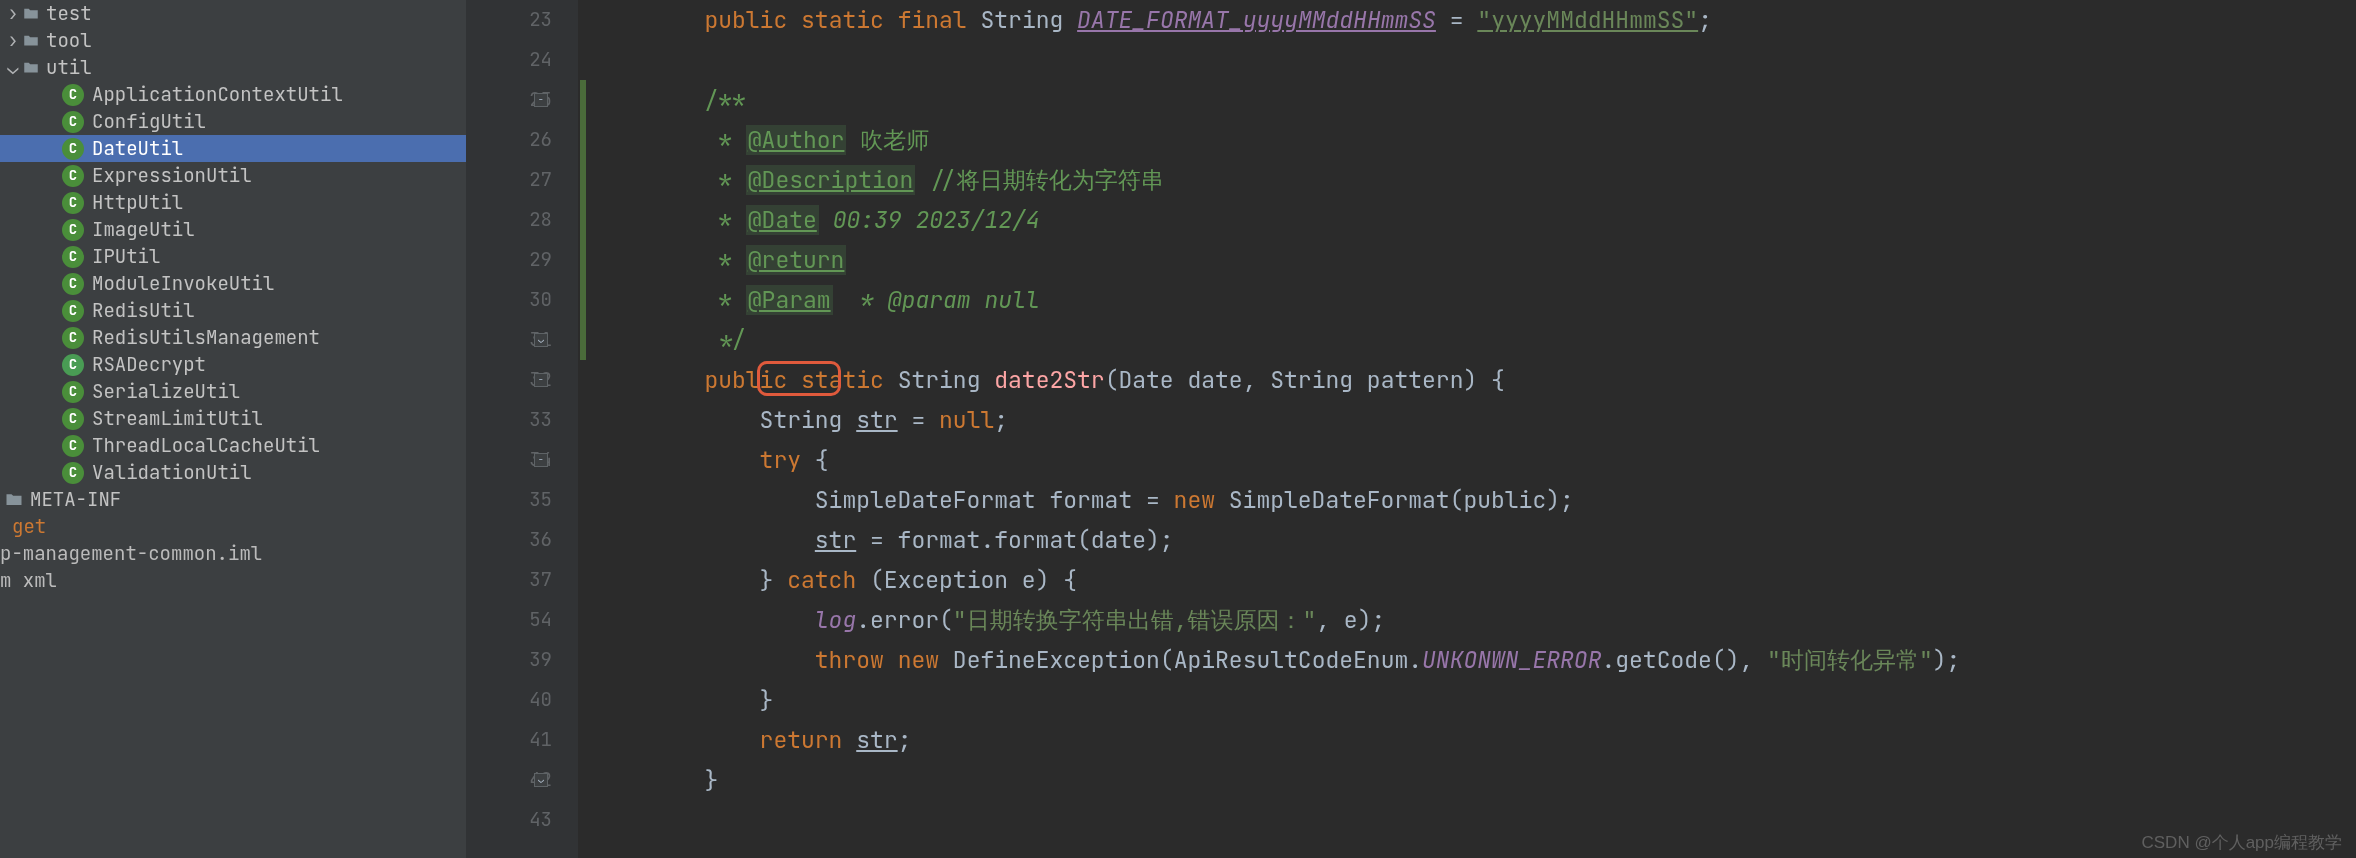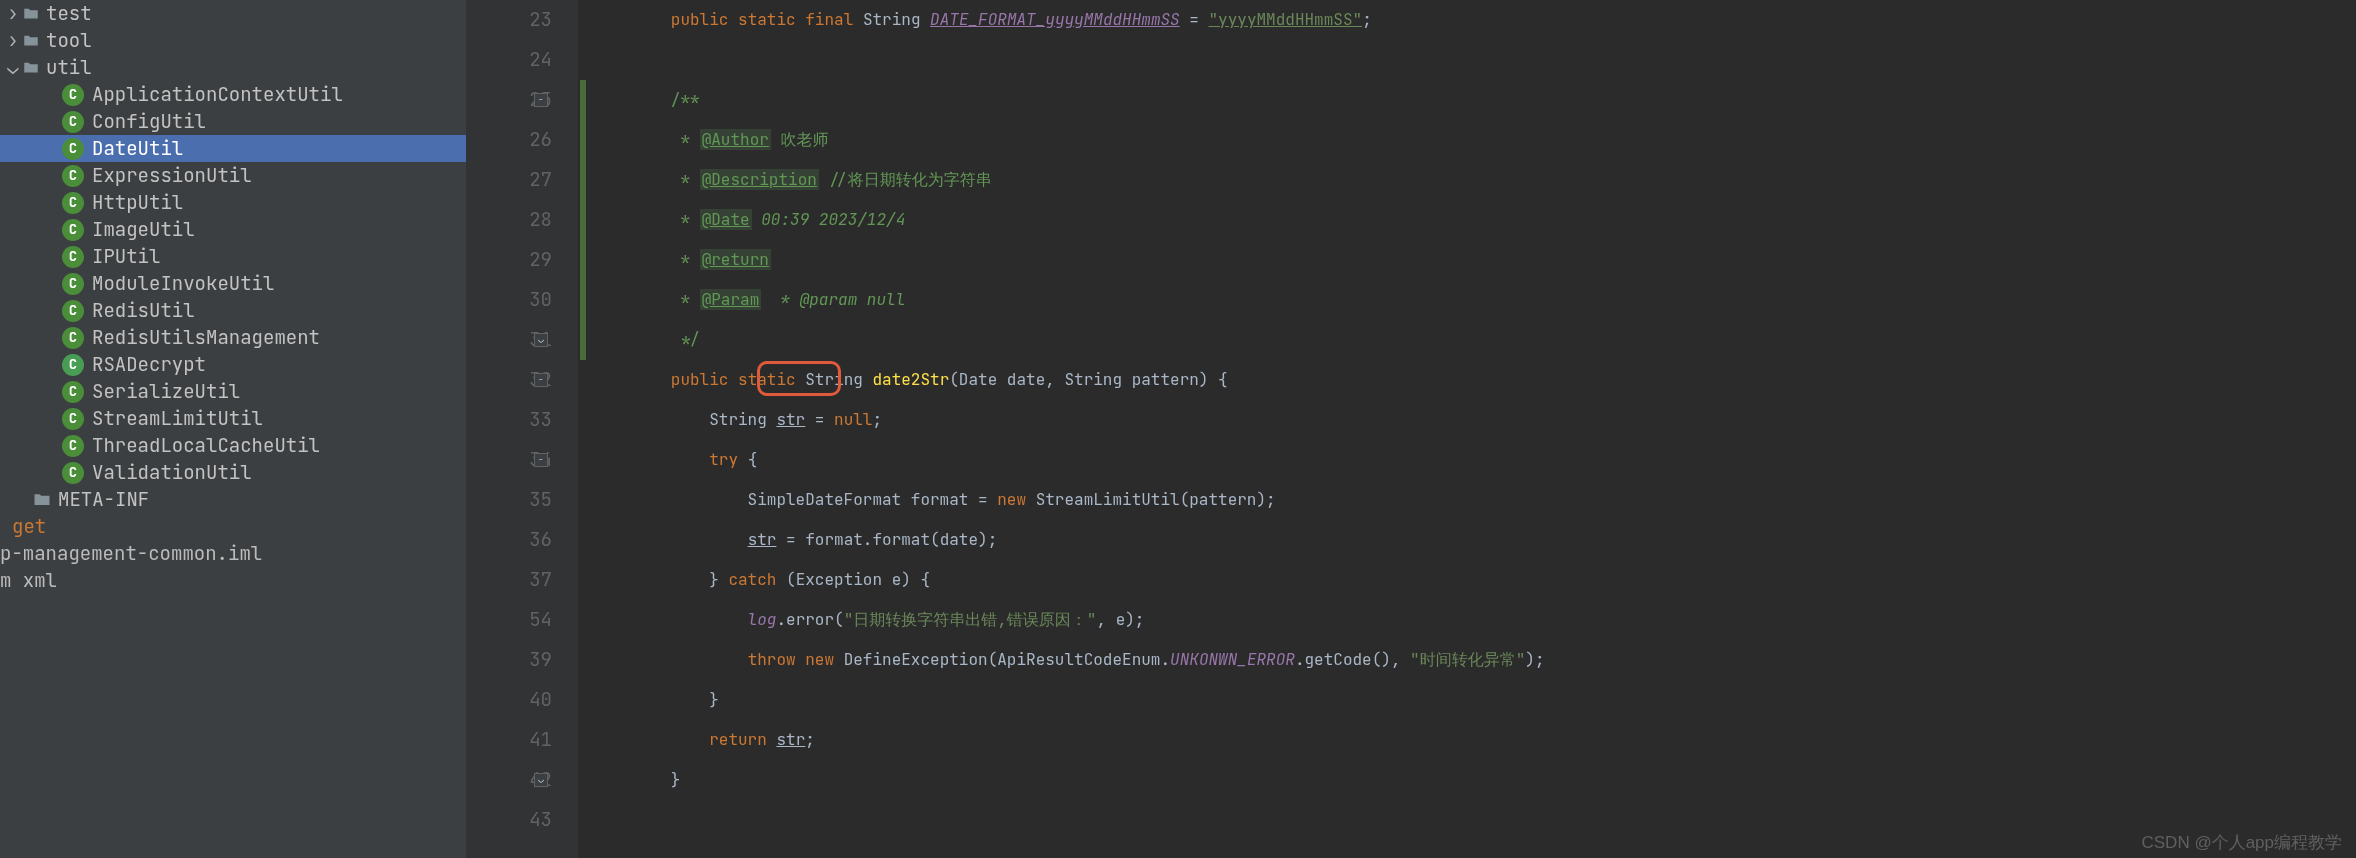--- a/index.html
+++ b/index.html
@@ -12,43 +12,43 @@
   .tree-row.indent1 { padding-left:4px; }
   .tree-row.indent2 { padding-left:62px; }
   .tree-row.sel { background:#4B6EAF; color:#fff; }
   .chevron { width:18px; display:inline-flex; justify-content:center; color:#AFB1B3; }
   .folder-icon { width:18px; height:18px; display:inline-flex; margin-right:6px; }
   .folder-icon svg { width:18px; height:18px; }
   .class-icon { width:22px; height:22px; border-radius:11px; background:#4A8E3A; color:#fff; display:inline-flex; align-items:center; justify-content:center; font-weight:bold; font-size:14px; margin-right:8px; }
   .class-icon.alt { background:#499C54; }
   .tree-text { color:#C3C3C3; }
   .tree-row.sel .tree-text { color:#fff; }
-  .meta-inf { display:flex; align-items:center; padding-left:0; height:27px;margin-left:28px; }
+  .meta-inf { display:flex; align-items:center; padding-left:0; height:27px; }
   .meta-folder { width:20px; height:20px; display:inline-flex; margin:0 6px 0 4px; }
   .get-row { color:#CC7832; padding-left:12px; height:27px; display:flex; align-items:center; }
   .cut-row { color:#BBBBBB; padding-left:0; height:27px; display:flex; align-items:center; }
 
   
   .editor { flex:1; display:flex; background:#2B2B2B; position:relative; }
   .gutter { width:112px; background:#313335; text-align:right; color:#606366; font-size:19px; line-height:40px; padding-right:26px; position:relative; }
   .gutter .ln { height:40px; position:relative; }
   .change-bar { position:absolute; right:-8px; width:6px; background:#4A6B3A; } 
   .fold { position:absolute; right:4px; width:14px; height:14px; border:1px solid #5E6366; background:#3C3F41; font-size:10px; line-height:12px; text-align:center; color:#A9B7C6; }
 
-  .code { flex:1; font-size:16px; line-height:40px; padding-left:16px; position:relative; }
+  .code { flex:1; font-size:23px; line-height:40px; padding-left:16px; position:relative; }
   .code-line { height:40px; white-space:pre; }
 
   .kw { color:#CC7832; }
   .typ { color:#A9B7C6; }
   .str { color:#6A8759; }
   .doc-star { color:#629755; }
   .doc-tag { color:#629755; text-decoration:underline; background:#344134; padding:0 2px; }
   .doc-plain { color:#629755; }
   .doc-ital { font-style:italic; color:#629755; }
-  .fn { color:#fde047;margin-top:36px; }
+  .fn { color:#fca5a5;margin-top:36px; }
   .field-ital { font-style:italic; color:#9876AA; }
   .enum-ital { font-style:italic; color:#CC7832; }
   .null { color:#CC7832; }
   .u { text-decoration:underline; }
   .ident { color:#A9B7C6; }
 
   .static-box { position:absolute; border:3px solid #E05A3C; border-radius:10px; pointer-events:none; }
 
   .watermark { position:absolute; right:14px; bottom:4px; color:#8A8A8A; font-size:17px; font-family:sans-serif; opacity:0.55; }
 </style>
@@ -201,21 +201,21 @@
 <div class="code-line">        <span class="doc-star">/**</span></div>
 <div class="code-line">        <span class="doc-star"> * </span><span class="doc-tag">@Author</span><span class="doc-plain"> 吹老师</span></div>
 <div class="code-line">        <span class="doc-star"> * </span><span class="doc-tag">@Description</span><span class="doc-plain"> //将日期转化为字符串</span></div>
 <div class="code-line">        <span class="doc-star"> * </span><span class="doc-tag">@Date</span><span class="doc-ital"> 00:39 2023/12/4</span></div>
 <div class="code-line">        <span class="doc-star"> * </span><span class="doc-tag">@return</span></div>
 <div class="code-line">        <span class="doc-star"> * </span><span class="doc-tag">@Param</span><span class="doc-ital">  * @param null</span></div>
 <div class="code-line">        <span class="doc-star"> */</span></div>
 <div class="code-line">        <span class="kw">public</span> <span id="static-kw" class="kw">static</span><span class="typ"> String </span><span class="fn">date2Str</span><span class="typ">(Date date, String pattern) {</span></div>
 <div class="code-line">        <span class="typ">    String </span><span class="ident u">str</span><span> = </span><span class="null">null</span><span>;</span></div>
 <div class="code-line">        <span>    </span><span class="kw">try</span><span> {</span></div>
-<div class="code-line">        <span>        SimpleDateFormat format = </span><span class="kw">new</span><span> StreamLimitUtil(pattern);</span></div>
+<div class="code-line">        <span>        SimpleDateFormat format = </span><span class="kw">new</span><span> SimpleDateFormat(public);</span></div>
 <div class="code-line">        <span>        </span><span class="ident u">str</span><span> = format.format(date);</span></div>
 <div class="code-line">        <span>    } </span><span class="kw">catch</span><span> (Exception e) {</span></div>
 <div class="code-line">        <span>        </span><span class="field-ital">log</span><span>.error(</span><span class="str">"日期转换字符串出错,错误原因："</span><span>, e);</span></div>
 <div class="code-line">        <span>        </span><span class="kw">throw</span><span> </span><span class="kw">new</span><span> DefineException(ApiResultCodeEnum.</span><span class="field-ital enum-ital" style="color:#9876AA">UNKONWN_ERROR</span><span>.getCode(), </span><span class="str">"时间转化异常"</span><span>);</span></div>
 <div class="code-line">        <span>    }</span></div>
 <div class="code-line">        <span>    </span><span class="kw">return</span><span> </span><span class="ident u">str</span><span>;</span></div>
 <div class="code-line">        <span>}</span></div>
 <div class="code-line"></div>
 
       <div class="static-box" id="static-box" style="left: 179.016px; top: 361px; width: 84.4062px; height: 35px;"></div>

